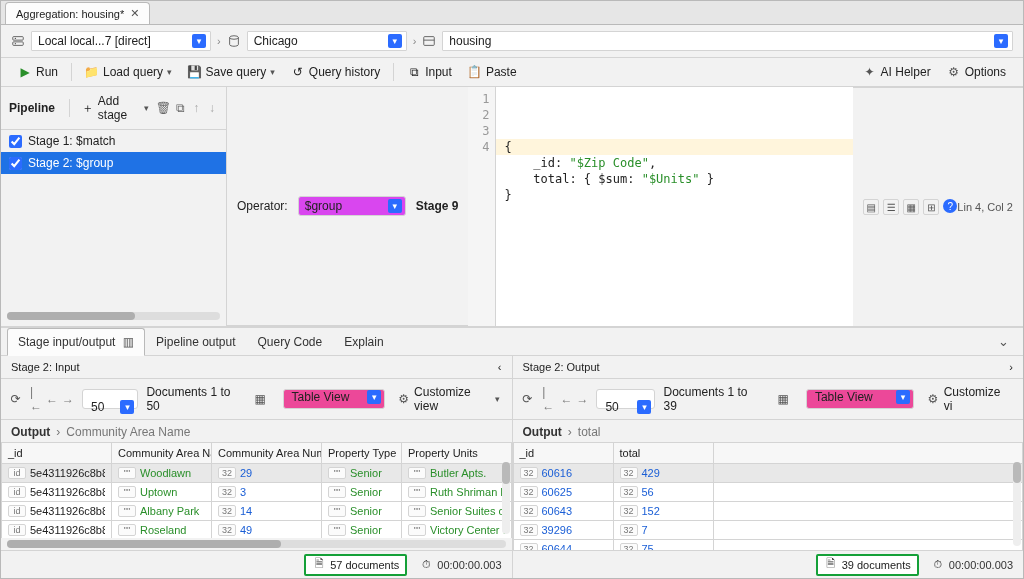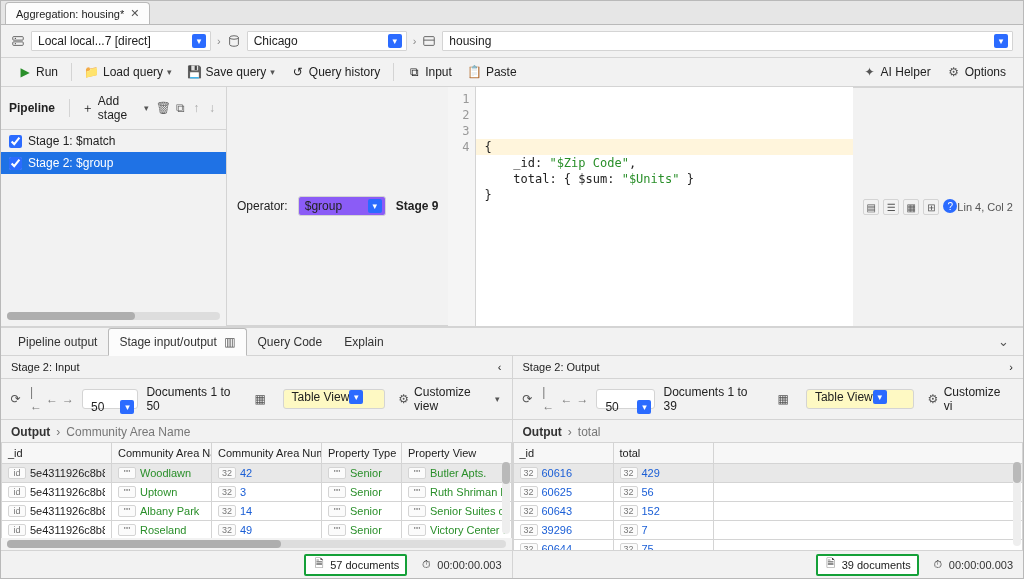--- a/index.html
+++ b/index.html
@@ -174,26 +174,26 @@
     align-items: center;
     gap: 10px;
     padding: 5px 10px;
     border-bottom: 1px solid var(--border-light);
     background: var(--bg);
   }
   .op-sel {
     display: flex;
     align-items: center;
     justify-content: space-between;
-    background: #8b5cf6;
+    background: #d946ef;
     border: 1px solid var(--border-light);
     border-radius: 3px;
     height: 20px;
     padding: 0 3px 0 6px;
-    width: 88px;
+    width: 108px;
   }
   .op-sel .arrow {
     width: 14px;
     height: 14px;
     background: var(--blue-accent);
     border-radius: 2px;
     color: #fff;
     font-size: 9px;
     display: flex;
     align-items: center;
@@ -312,23 +312,23 @@
   .pagebox {
     display:flex; align-items:center; background:#fff;
     border:1px solid var(--border-light); border-radius:3px;
     padding: 16px 3px 0 8px; height:20px; width:60px; justify-content:space-between;
   }
   .pagebox .arrow {
     width:14px;height:14px;background:var(--blue-accent);border-radius:2px;
     color:#fff;font-size:9px;display:flex;align-items:center;justify-content:center;
   }
   .viewsel {
-    display:flex; align-items:center; background:#fef9c3;
+    display:flex; align-items:center; background:#ec4899;
     border:1px solid var(--border-light); border-radius:3px;
-    padding:0 3px 4px 8px; height:20px; width:110px; 
+    padding:0 3px 4px 8px; height:20px; width:110px; justify-content:space-between;
   }
   .viewsel .arrow {
     width:14px;height:14px;background:var(--blue-accent);border-radius:2px;
     color:#fff;font-size:9px;display:flex;align-items:center;justify-content:center;
   }
   .hdr-path {
     padding: 5px 10px 3px 10px;
     display:flex; align-items:center; gap:6px;
     color:#333;
   }
@@ -554,26 +554,26 @@
           <span class="iconbox">▦</span>
           <span class="iconbox">⊞</span>
           <span class="help">?</span>
         </div>
         <span>Lin 4, Col 2</span>
       </div>
     </div>
   </div>
 
   <div class="bottom-tabs">
-    <div class="btab">
-      <span>Pipeline output</span>
-    </div>
     <div class="btab active">
       <span>Stage input/output</span>
       <span class="inlineicon">▥</span>
+    </div>
+    <div class="btab">
+      <span>Pipeline output</span>
     </div>
     <div class="btab">
       <span>Query Code</span>
     </div>
     <div class="btab">
       <span>Explain</span>
     </div>
     <div class="btab-spacer"></div>
     <div class="collapse-caret">⌄</div>
   </div>
@@ -622,41 +622,41 @@
               <col style="width: 110px;">
               <col style="width: 80px;">
               <col>
             </colgroup>
             <thead>
               <tr>
                 <th>_id</th>
                 <th>Community Area Name</th>
                 <th>Community Area Numb</th>
                 <th>Property Type</th>
-                <th>Property View</th>
+                <th>Property Units</th>
               </tr>
             </thead>
             <tbody>
               <tr class="sel">
                 <td>
                   <div class="cellwrap">
                     <span class="typetag">id</span>
                     <span>5e4311926c8b8</span>
                   </div>
                 </td>
                 <td>
                   <div class="cellwrap">
                     <span class="typetag">""</span>
                     <span class="greenish">Woodlawn</span>
                   </div>
                 </td>
                 <td>
                   <div class="cellwrap">
                     <span class="typetag">32</span>
-                    <span class="linkish">42</span>
+                    <span class="linkish">29</span>
                   </div>
                 </td>
                 <td>
                   <div class="cellwrap">
                     <span class="typetag">""</span>
                     <span class="greenish">Senior</span>
                   </div>
                 </td>
                 <td>
                   <div class="cellwrap">

